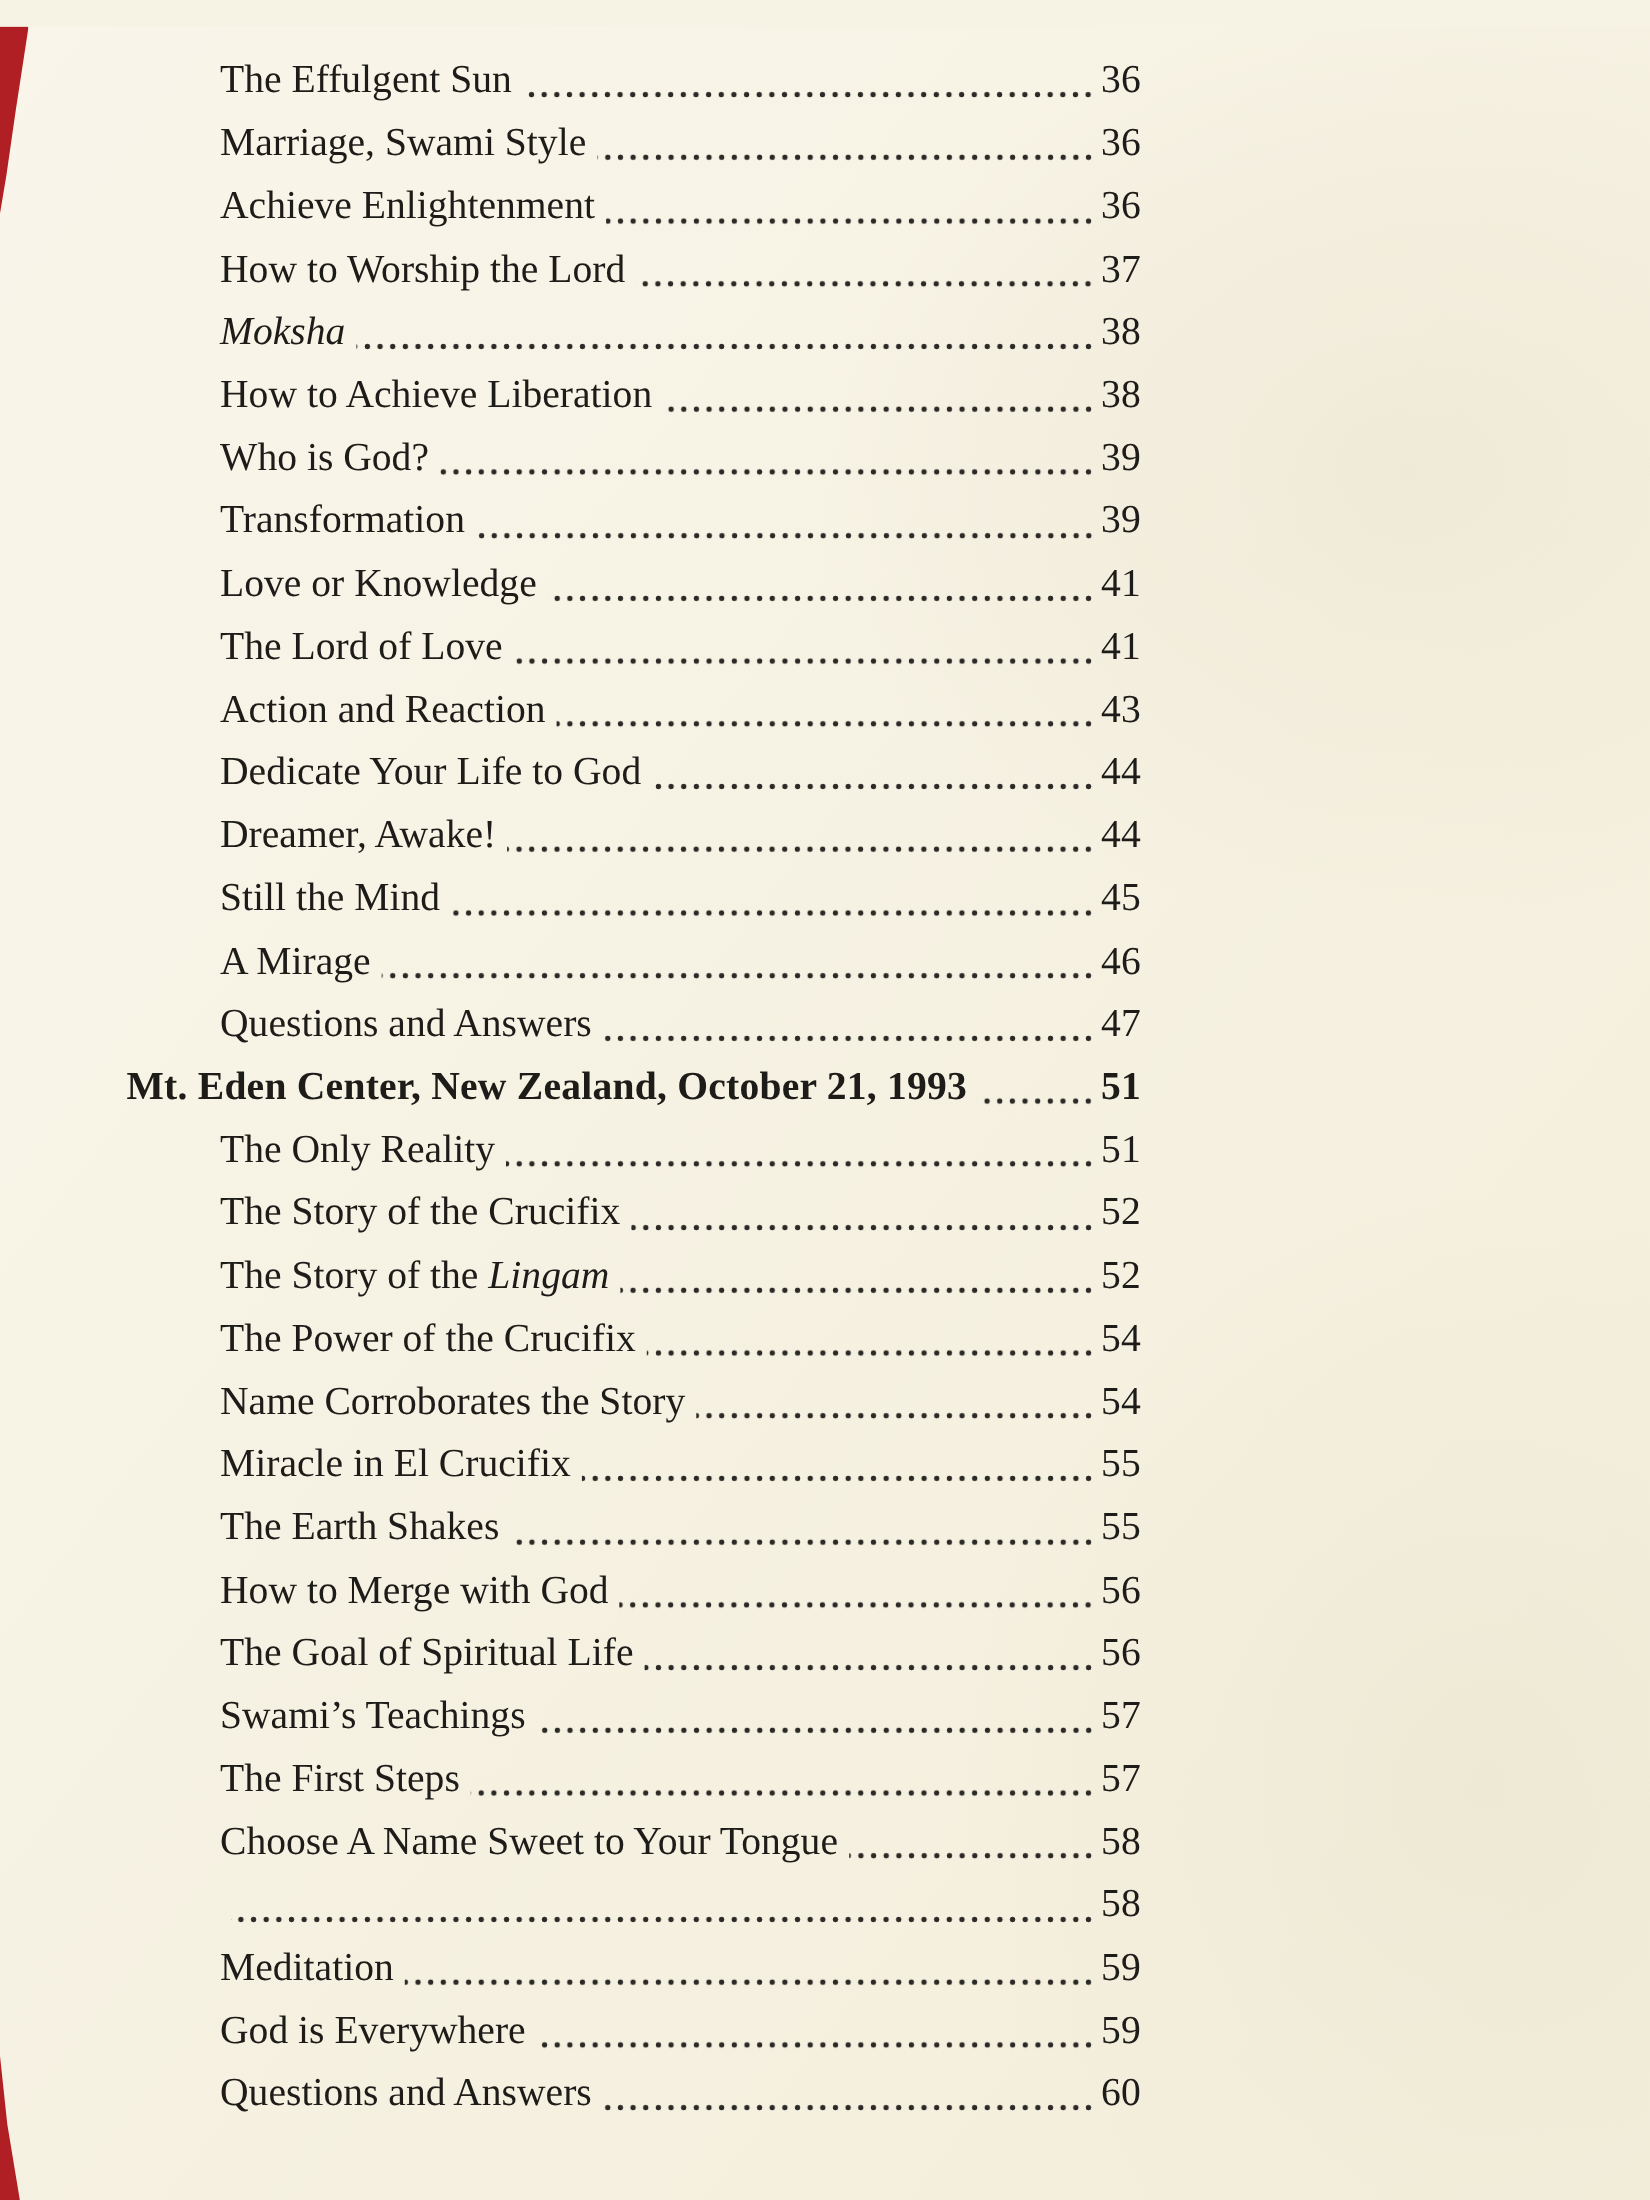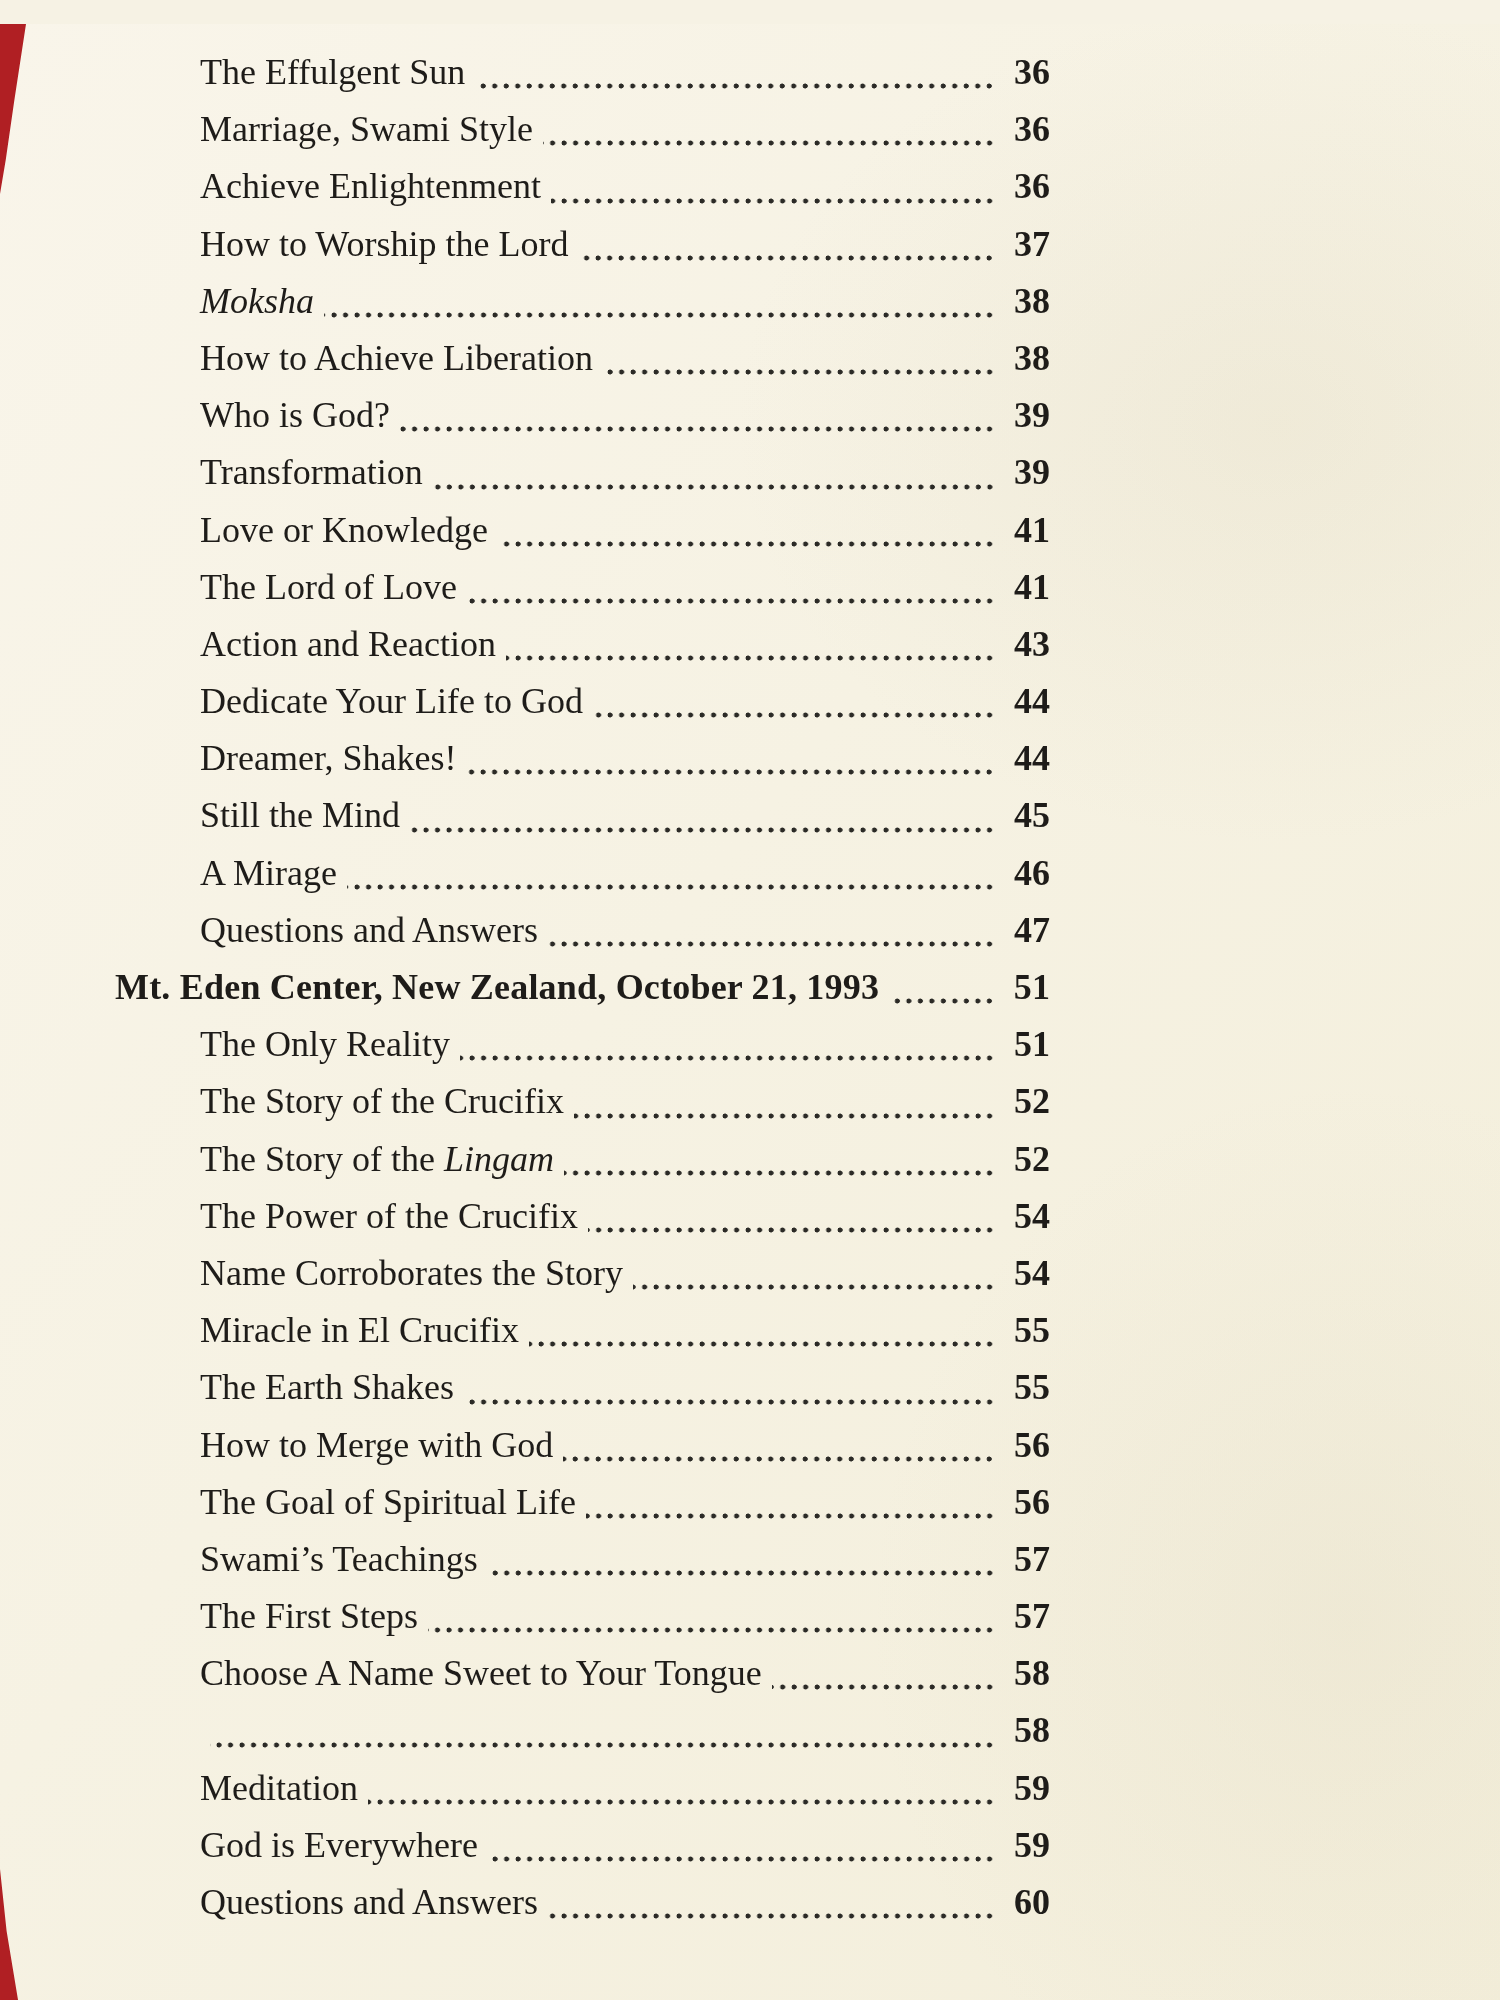--- a/index.html
+++ b/index.html
@@ -63,23 +63,22 @@
     align-self: flex-end;
     height: 8px;
     margin: 0 4px 11px 10px;
     background-image: radial-gradient(circle at 4px 4px, #2b2a26 2.2px, transparent 2.8px);
     background-size: 11.5px 8px;
     background-repeat: repeat-x;
     background-position: right 0;
   }
   .num {
     min-width: 62px;
-    text-align: center;
+    text-align: left;
     white-space: nowrap;
-    font-weight: bold;
   }
 </style>
 </head>
 <body>
 
 <div class="page">
   <div class="red-edge-top"></div>
   <div class="red-edge-bottom"></div>
 
   <div class="toc">
@@ -137,21 +136,21 @@
     <span class="title"><span>Action and Reaction</span></span>
     <span class="leader"></span>
     <span class="num">43</span>
   </div>
       <div class="row sub">
     <span class="title"><span>Dedicate Your Life to God</span></span>
     <span class="leader"></span>
     <span class="num">44</span>
   </div>
       <div class="row sub">
-    <span class="title"><span>Dreamer, Shakes!</span></span>
+    <span class="title"><span>Dreamer, Awake!</span></span>
     <span class="leader"></span>
     <span class="num">44</span>
   </div>
       <div class="row sub">
     <span class="title"><span>Still the Mind</span></span>
     <span class="leader"></span>
     <span class="num">45</span>
   </div>
       <div class="row sub">
     <span class="title"><span>A Mirage</span></span>

